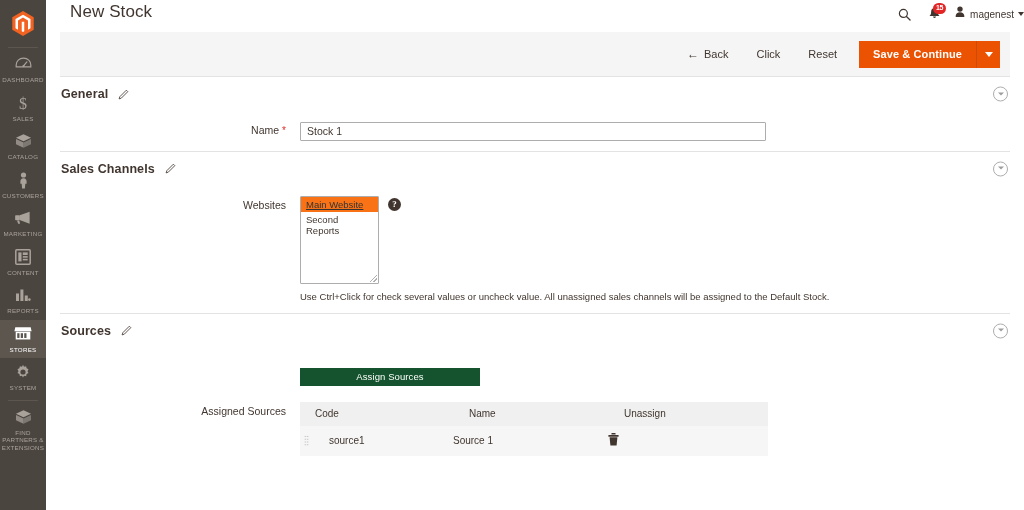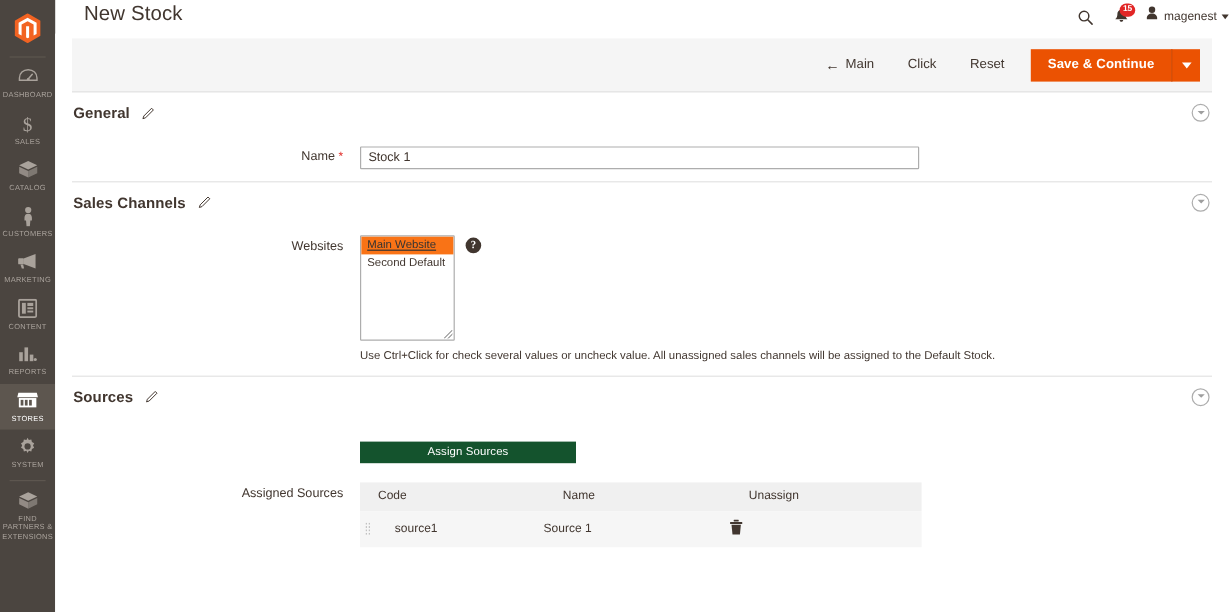--- a/index.html
+++ b/index.html
@@ -421,21 +421,21 @@
         <span class="caret-down"></span>
       </div>
     </div>
   </header>
 
   <main id="main">
 
     <div id="action-toolbar">
       <button class="tb-link">
         <span class="back-arrow">←</span>
-        <span>Main</span>
+        <span>Back</span>
       </button>
       <button class="tb-link">
         <span>Click</span>
       </button>
       <button class="tb-link">
         <span>Reset</span>
       </button>
       <div class="btn-primary-group">
         <button id="save-continue-btn">Save &amp; Continue</button>
         <button id="save-continue-toggle">
@@ -480,21 +480,21 @@
           <span class="chev"></span>
         </button>
       </div>
       <div class="section-body">
         <div class="field-row">
           <div class="field-label">Websites</div>
           <div class="field-control">
             <div class="ms-row">
               <div id="websites-select">
                 <div class="ms-option selected">Main Website</div>
-                <div class="ms-option">Second Default</div>
+                <div class="ms-option">Second Reports</div>
                 <span class="resize-grip"></span>
               </div>
               <div class="help-icon">?</div>
             </div>
             <div class="field-note">Use Ctrl+Click for check several values or uncheck value. All unassigned sales channels will be assigned to the Default Stock.</div>
           </div>
         </div>
       </div>
     </section>
 

